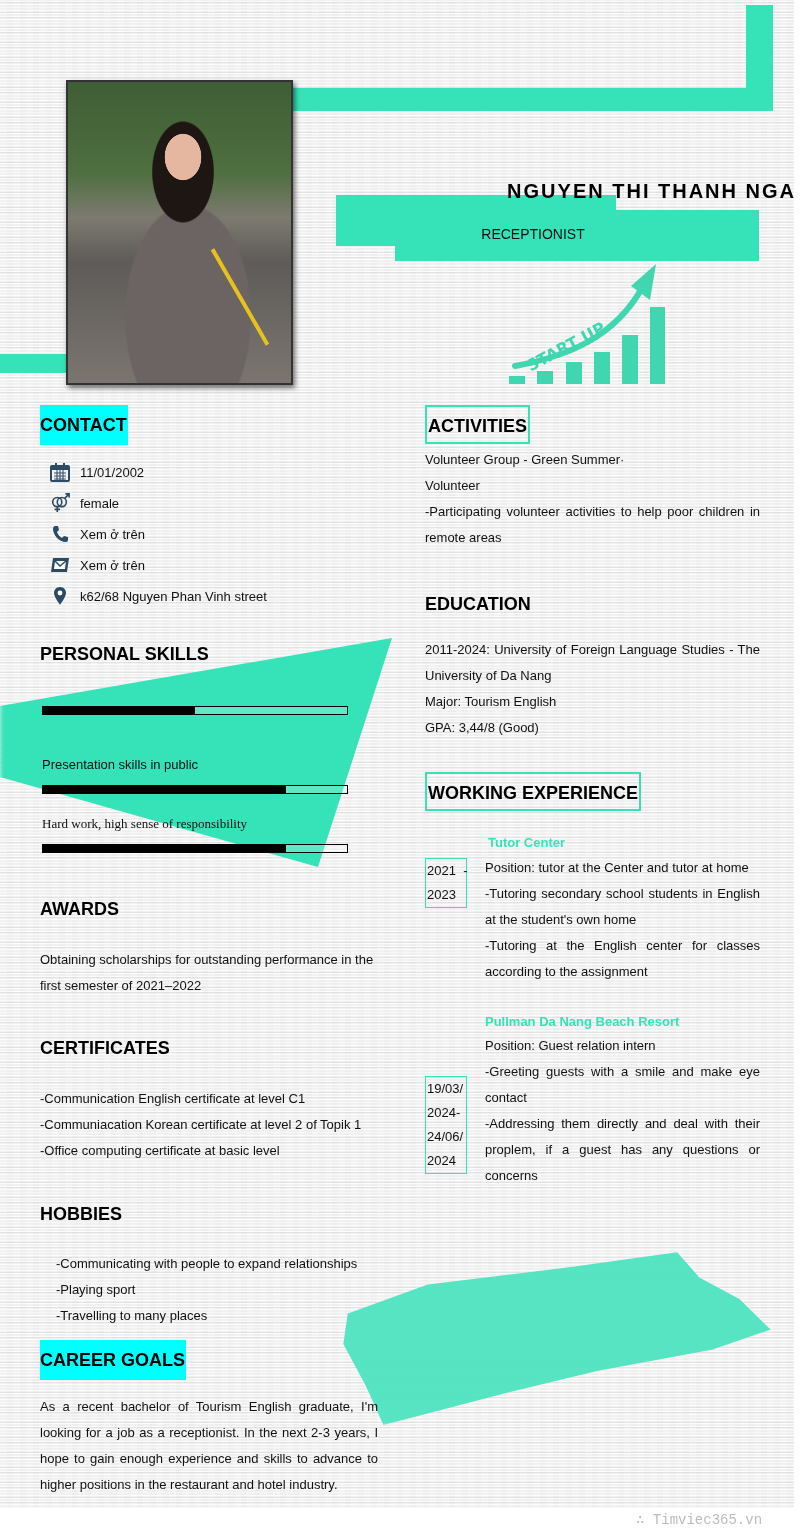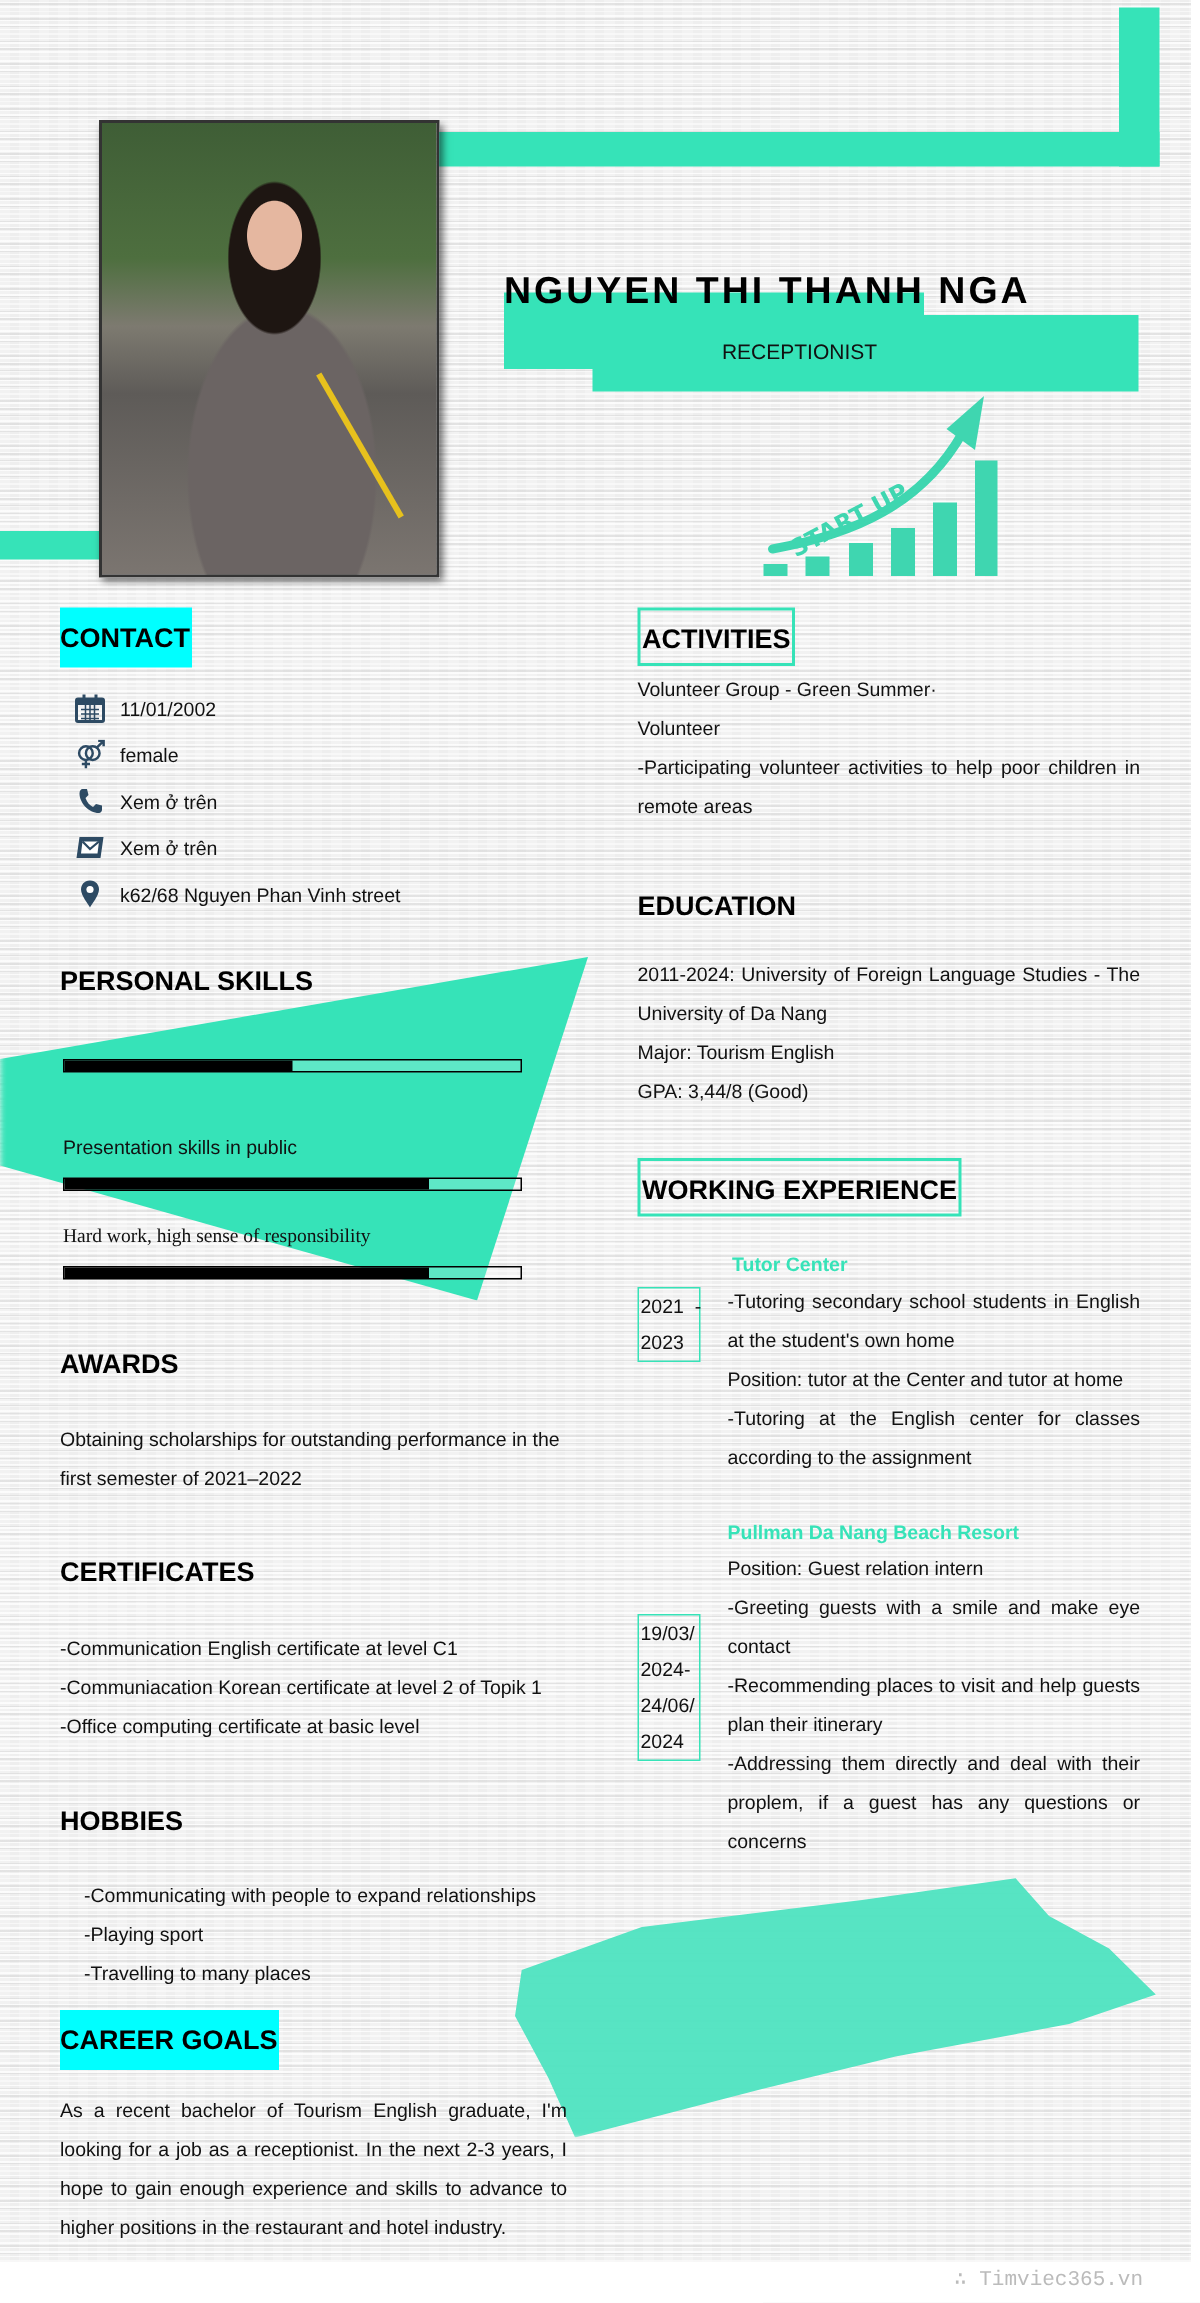--- a/index.html
+++ b/index.html
@@ -29,22 +29,22 @@
     background:
       radial-gradient(ellipse 30px 38px at 115px 75px, #e5b7a0 60%, transparent 62%),
       radial-gradient(ellipse 55px 90px at 115px 90px, #1e1612 55%, transparent 57%),
       radial-gradient(ellipse 95px 170px at 120px 235px, #6b6463 65%, transparent 67%),
       linear-gradient(180deg, #3f5e36 0%, #4e6f3f 30%, #7d7a70 45%, #5e5b58 60%, #7b7570 100%);
     overflow: hidden;
   }
   .photo .road-line { position: absolute; left: 170px; top: 160px; width: 4px; height: 110px; background: #e7c11d; transform: rotate(-30deg); }
 
   .name {
-    position: absolute; left: 336px; top: 180px; width: 460px; text-align: left;
-    font-weight: bold; font-size: 25px; letter-spacing: 2px; color: #000;
+    position: absolute; left: 336px; top: 180px; width: 460px; text-align: right;
+    font-weight: bold; font-size: 20px; letter-spacing: 2px; color: #000;
   }
   .title { position: absolute; left: 395px; top: 226px; width: 276px; text-align: center; font-size: 14px; color: #111; }
 
   .startup { position: absolute; left: 500px; top: 258px; width: 175px; height: 130px; }
 
   .skills-tri {
     position: absolute; left: 0; top: 630px; width: 400px; height: 245px;
     background: #36e3b8; filter: blur(2px);
     clip-path: polygon(0px 76px, 392px 8px, 318px 237px, 0px 147px);
   }
@@ -237,34 +237,33 @@
   <div class="sec" style="left:425px; top:772px;">
     <span class="sec-title hl-box">WORKING EXPERIENCE</span>
   </div>
 
   <div class="job-name" style="left:488px; top:835px;">Tutor Center</div>
   <div class="date-box" style="top:858px; height:50px;">
     <div style="white-space:pre;">2021  -</div>
     <div>2023</div>
   </div>
   <div class="job-body body-text justify" style="top:855px;">
+    <div>Position: tutor at the Center and tutor at home</div>
     <div>-Tutoring secondary school students in English at the student's own home</div>
-    <div>Position: tutor at the Center and tutor at home</div>
     <div>-Tutoring at the English center for classes according to the assignment</div>
   </div>
 
   <div class="job-name" style="left:485px; top:1014px;">Pullman Da Nang Beach Resort</div>
   <div class="date-box" style="top:1076px; height:98px;">
     <div>19/03/</div>
     <div>2024-</div>
     <div>24/06/</div>
     <div>2024</div>
   </div>
   <div class="job-body body-text justify" style="top:1033px;">
     <div>Position: Guest relation intern</div>
     <div>-Greeting guests with a smile and make eye contact</div>
-    <div>-Recommending places to visit and help guests plan their itinerary</div>
     <div>-Addressing them directly and deal with their proplem, if a guest has any questions or concerns</div>
   </div>
 
 </div>
 
 <div class="watermark">∴ Timviec365.vn</div>
 
 </body></html>

